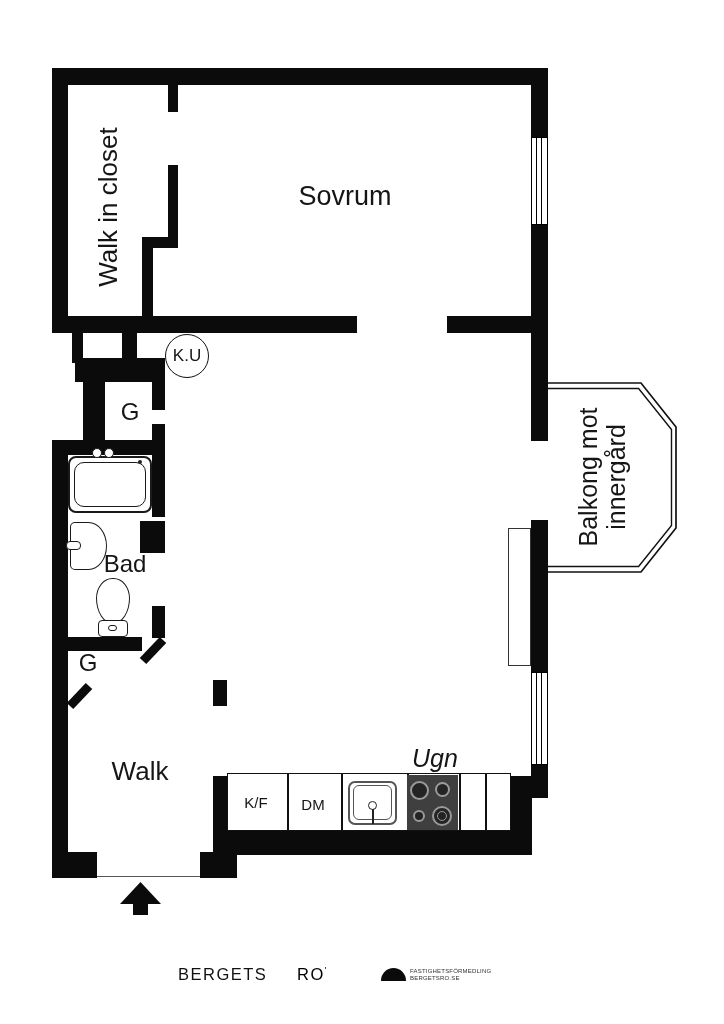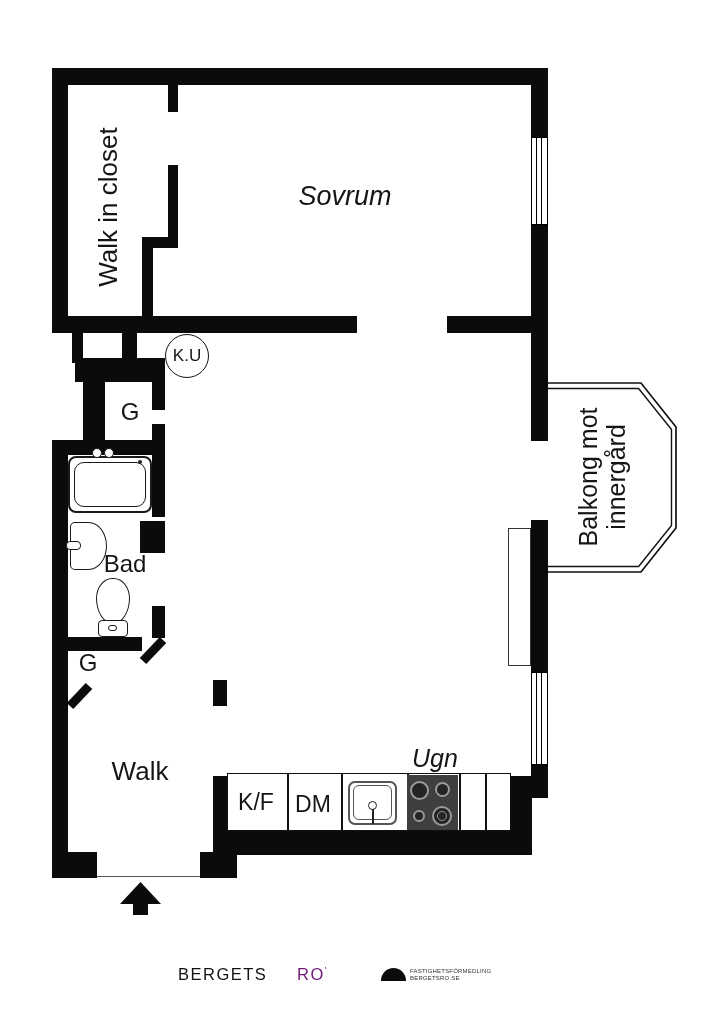--- a/index.html
+++ b/index.html
@@ -1,21 +1,21 @@
 <!DOCTYPE html>
 <html><head>
 <meta charset="utf-8">
 <style>
   html,body{margin:0;padding:0;background:#ffffff;}
   #canvas{position:relative;width:724px;height:1024px;background:#ffffff;overflow:hidden;
           font-family:"Liberation Sans",sans-serif;}
   .w{position:absolute;background:#0b0b0b;}
   .lbl{position:absolute;color:#151515;transform:translate(-50%,-50%);white-space:nowrap;line-height:1.1;}
   .lbl.rot{transform:translate(-50%,-50%) rotate(-90deg);}
-  .f26{font-size:26px;} .f27{font-size:27px;} .f24{font-size:24px;} .f23{font-size:23px;} .f25{font-size:25px;}
+  .f26{font-size:26px;} .f27{font-size:27px;} .f24{font-size:24px;} .f23{font-size:15px;} .f25{font-size:25px;}
   .fix{position:absolute;background:#fff;border:2px solid #1a1a1a;box-sizing:border-box;}
   .thin{border-width:1.5px;}
   .circle{border-radius:50%;}
   #svgov{position:absolute;left:0;top:0;pointer-events:none;}
   .win{position:absolute;background:#fff;border:1.3px solid #000;box-sizing:border-box;}
   .win .bar{position:absolute;top:0;bottom:0;width:1.3px;background:#000;}
   .counter{position:absolute;background:#fff;border:1.6px solid #111;box-sizing:border-box;}
   .cdiv{position:absolute;top:0;bottom:0;width:1.6px;background:#111;}
   .stove{position:absolute;background:#3f3f3f;}
   .burner{position:absolute;border-radius:50%;background:#242424;border:2.5px solid #9a9a9a;box-sizing:border-box;}
@@ -107,37 +107,37 @@
     <div style="position:absolute;left:3px;top:2px;right:3px;bottom:3px;border:1.5px solid #555;border-radius:6px;"></div>
   </div>
   <div class="fix thin circle" style="left:368px;top:801px;width:9px;height:9px;border-color:#222;"></div>
   <div style="position:absolute;left:371.5px;top:809px;width:2px;height:15px;background:#222;"></div>
 
   <div style="position:absolute;left:508px;top:528px;width:23px;height:138px;background:#fff;border:1.5px solid #333;box-sizing:border-box;"></div>
 
   <div style="position:absolute;left:165px;top:334px;width:44px;height:44px;background:#fff;border:1.6px solid #111;border-radius:50%;box-sizing:border-box;"></div>
 
   <div class="lbl rot f26" style="left:108px;top:207px;">Walk in closet</div>
-  <div class="lbl f27" style="left:345px;top:197px;font-style:italic;">Sovrum</div>
+  <div class="lbl f27" style="left:345px;top:197px;">Sovrum</div>
   <div class="lbl" style="left:187px;top:356px;font-size:17px;">K.U</div>
   <div class="lbl f24" style="left:130px;top:412px;">G</div>
   <div class="lbl f24" style="left:125px;top:564px;">Bad</div>
   <div class="lbl f24" style="left:88px;top:663px;">G</div>
   <div class="lbl f26" style="left:140px;top:771px;">Walk</div>
   <div class="lbl rot f25" style="left:602px;top:477px;text-align:center;">
     <div>Balkong mot</div>
     <div>innergård</div>
   </div>
   <div class="lbl f25" style="left:435px;top:759px;font-style:italic;">Ugn</div>
   <div class="lbl f23" style="left:256px;top:803px;">K/F</div>
   <div class="lbl f23" style="left:313px;top:805px;">DM</div>
 
 
   <div class="footer-text" style="left:178px;top:965px;font-size:16.5px;letter-spacing:1.5px;color:#111;">BERGETS</div>
-  <div class="footer-text" style="left:297px;top:965px;font-size:16.5px;letter-spacing:1.5px;color:#701a75;">
+  <div class="footer-text" style="left:297px;top:965px;font-size:16.5px;letter-spacing:1.5px;color:#000000;">
     <span>RO</span><span style="font-size:9px;vertical-align:top;">'</span>
   </div>
   <div style="position:absolute;left:381px;top:968px;width:25px;height:13px;background:#0b0b0b;border-radius:13px 13px 0 0;"></div>
   <div class="footer-text" style="left:410px;top:968px;font-size:6px;line-height:7px;color:#333;letter-spacing:0.2px;">
     <div>FASTIGHETSFÖRMEDLING</div>
     <div>BERGETSRO.SE</div>
   </div>
 
 </div>
 

